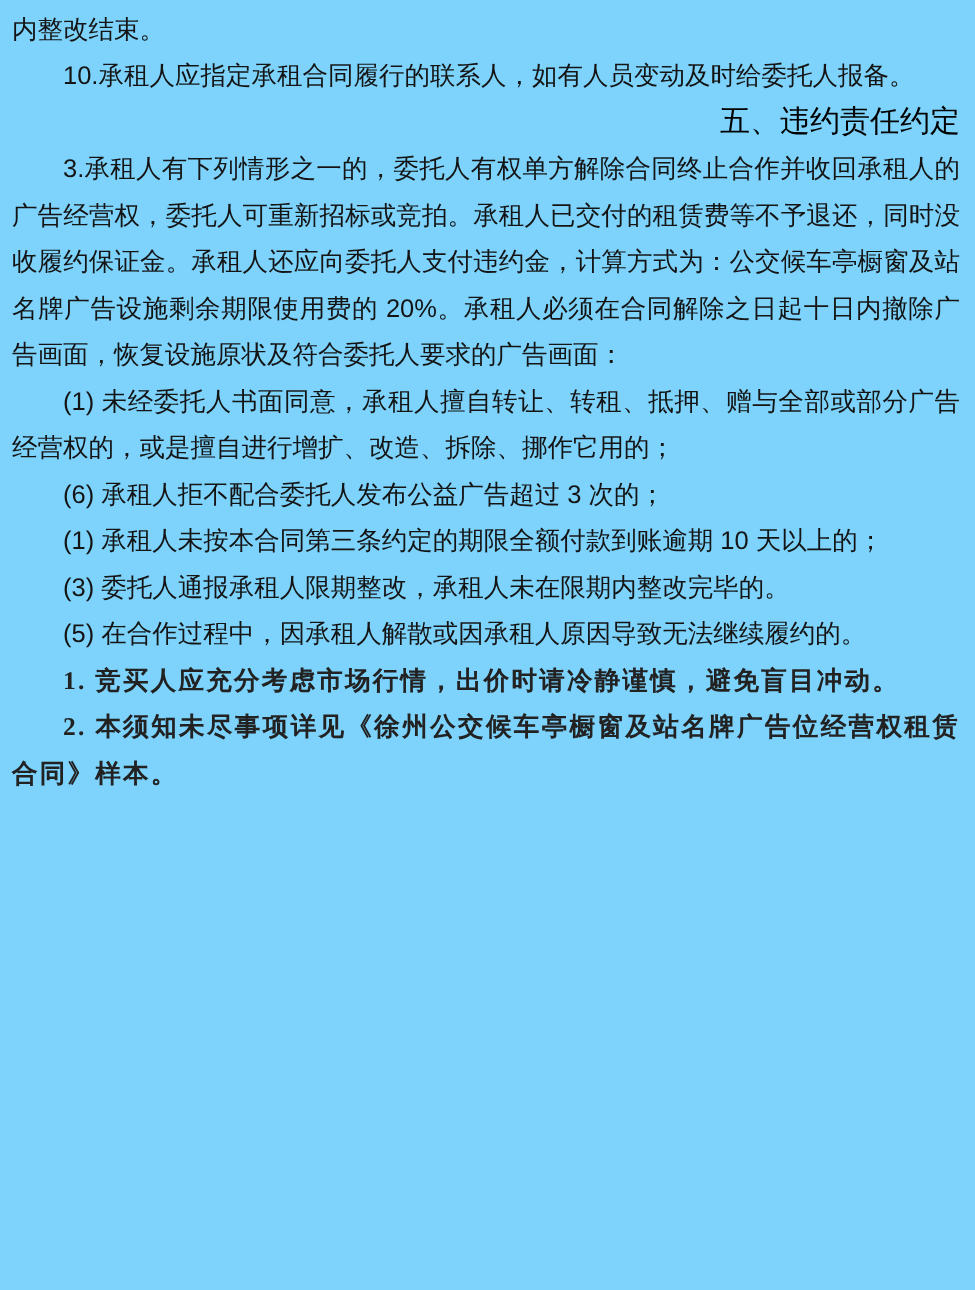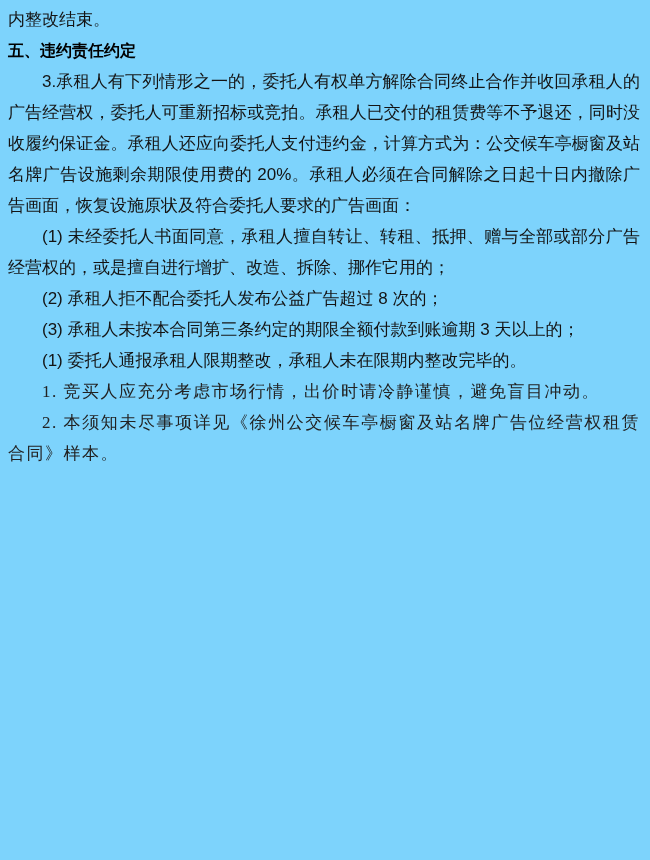--- a/index.html
+++ b/index.html
@@ -24,53 +24,57 @@
     margin: 0;
     text-indent: 2em;
     text-align: justify;
     word-break: break-all;
   }
   .no-indent {
     text-indent: 0;
   }
   .heading {
     margin: 0;
-    font-size: 16px;
-    font-weight: bold;
+    font-size: 20px;
+    font-weight: normal;
     line-height: 31px;
     color: #000000;
     text-indent: 0;
+    text-align: right;
   }
   .kaiti {
     font-family: "Liberation Serif", "DejaVu Serif", serif;
     letter-spacing: 1.5px;
     color: #222222;
+    font-weight: bold;
   }
 </style>
 </head>
 <body>
 
 <div class="page">
 
   <p class="body-text no-indent">内整改结束。</p>
 
+  <p class="body-text">10.承租人应指定承租合同履行的联系人，如有人员变动及时给委托人报备。</p>
 
   <h2 class="heading">五、违约责任约定</h2>
 
 
 
   <p class="body-text">3.承租人有下列情形之一的，委托人有权单方解除合同终止合作并收回承租人的广告经营权，委托人可重新招标或竞拍。承租人已交付的租赁费等不予退还，同时没收履约保证金。承租人还应向委托人支付违约金，计算方式为：公交候车亭橱窗及站名牌广告设施剩余期限使用费的 20%。承租人必须在合同解除之日起十日内撤除广告画面，恢复设施原状及符合委托人要求的广告画面：</p>
 
   <p class="body-text">(1) 未经委托人书面同意，承租人擅自转让、转租、抵押、赠与全部或部分广告经营权的，或是擅自进行增扩、改造、拆除、挪作它用的；</p>
 
-  <p class="body-text">(2) 承租人拒不配合委托人发布公益广告超过 8 次的；</p>
+  <p class="body-text">(6) 承租人拒不配合委托人发布公益广告超过 3 次的；</p>
 
-  <p class="body-text">(3) 承租人未按本合同第三条约定的期限全额付款到账逾期 3 天以上的；</p>
+  <p class="body-text">(1) 承租人未按本合同第三条约定的期限全额付款到账逾期 10 天以上的；</p>
 
-  <p class="body-text">(1) 委托人通报承租人限期整改，承租人未在限期内整改完毕的。</p>
+  <p class="body-text">(3) 委托人通报承租人限期整改，承租人未在限期内整改完毕的。</p>
 
+  <p class="body-text">(5) 在合作过程中，因承租人解散或因承租人原因导致无法继续履约的。</p>
 
 
   <p class="body-text kaiti">1. 竞买人应充分考虑市场行情，出价时请冷静谨慎，避免盲目冲动。</p>
 
   <p class="body-text kaiti">2. 本须知未尽事项详见《徐州公交候车亭橱窗及站名牌广告位经营权租赁合同》样本。</p>
 
 </div>
 
 </body></html>

